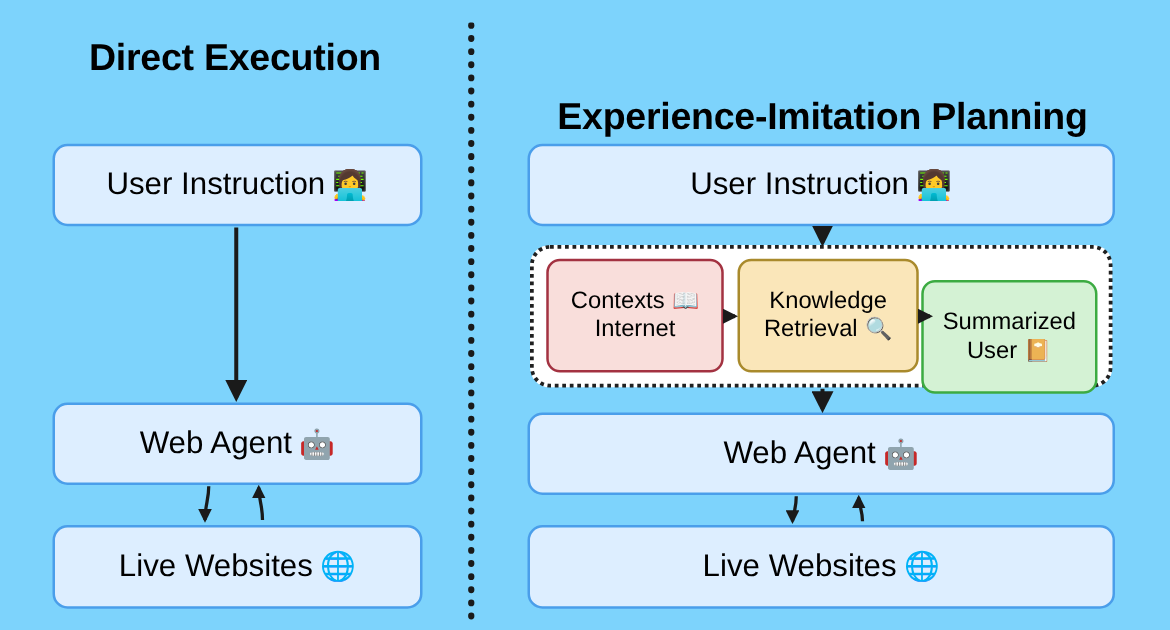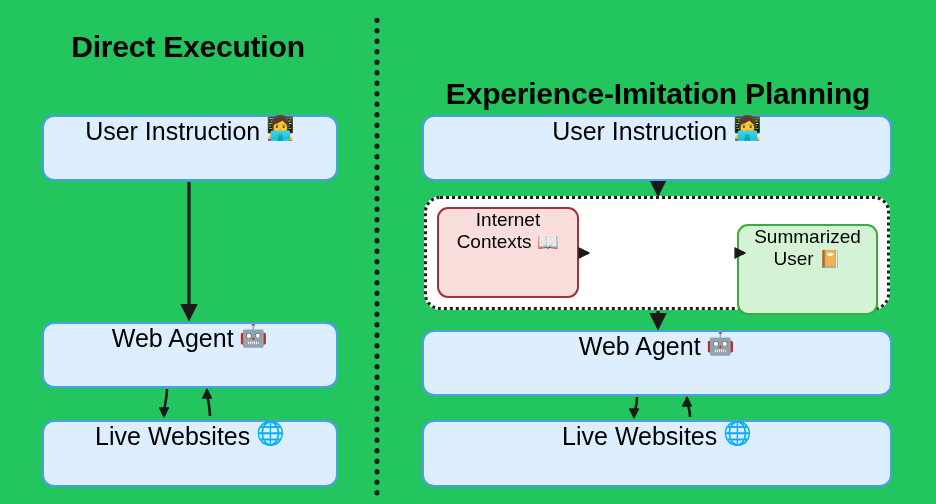--- a/index.html
+++ b/index.html
@@ -11,21 +11,21 @@
     width: 936px;
     height: 504px;
     font-family: "Liberation Sans", sans-serif;
     position: relative;
     overflow: hidden;
   }
   #figure {
     position: relative;
     width: 936px;
     height: 504px;
-    background: #22c55e;
+    background: #7dd3fc;
   }
 
   
   .panel-title {
     position: absolute;
     font-weight: bold;
     color: #000000;
     white-space: nowrap;
     text-align: center;
     letter-spacing: -0.2px;
@@ -51,20 +51,21 @@
     top: 18px;
     width: 6px;
     height: 480px;
   }
 
   
   .node {
     position: absolute;
     box-sizing: border-box;
     display: flex;
+    align-items: center;
     justify-content: center;
     text-align: center;
     color: #000000;
     line-height: 1.18;
   }
   .node-blue {
     background: #ddeeff;
     border: 2px solid #4a9eea;
     border-radius: 12px;
     font-size: 25px;
@@ -164,27 +165,35 @@
 
   <div class="node node-blue" id="right-user-instruction">
     <span class="label-inline">User Instruction</span>
     <span class="emoji">👩‍💻</span>
   </div>
 
   <div id="pipeline-group"></div>
 
   <div class="node node-pink" id="stage-internet-contexts">
     <div>
-      <div>Internet</div>
       <div>
         <span>Contexts</span><span class="emoji">📖</span>
       </div>
+      <div>Internet</div>
     </div>
   </div>
 
+  <div class="node node-yellow" id="stage-knowledge-retrieval">
+    <div>
+      <div>Knowledge</div>
+      <div>
+        <span>Retrieval</span><span class="emoji">🔍</span>
+      </div>
+    </div>
+  </div>
 
   <div class="node node-green" id="stage-summarized-plan">
     <div>
       <div>Summarized</div>
       <div>
         <span>User</span><span class="emoji">📔</span>
       </div>
     </div>
   </div>
 

